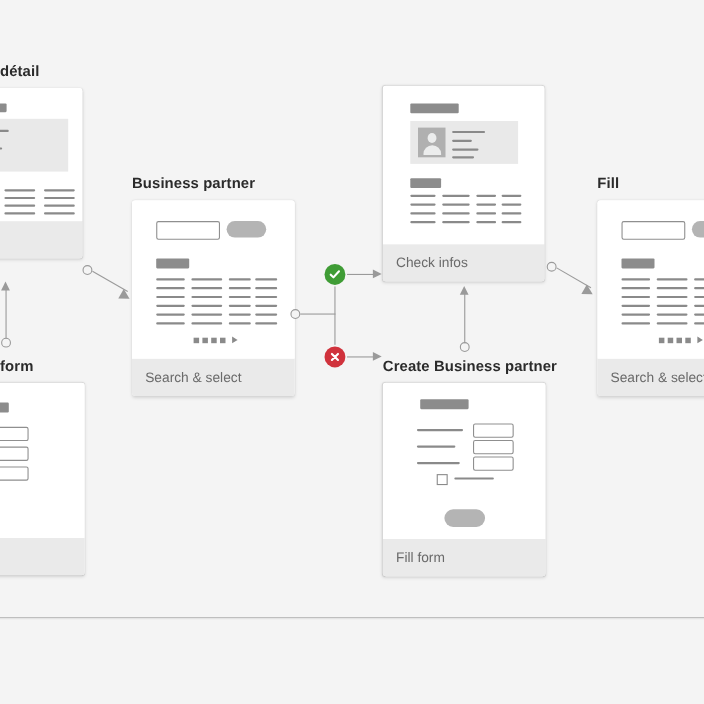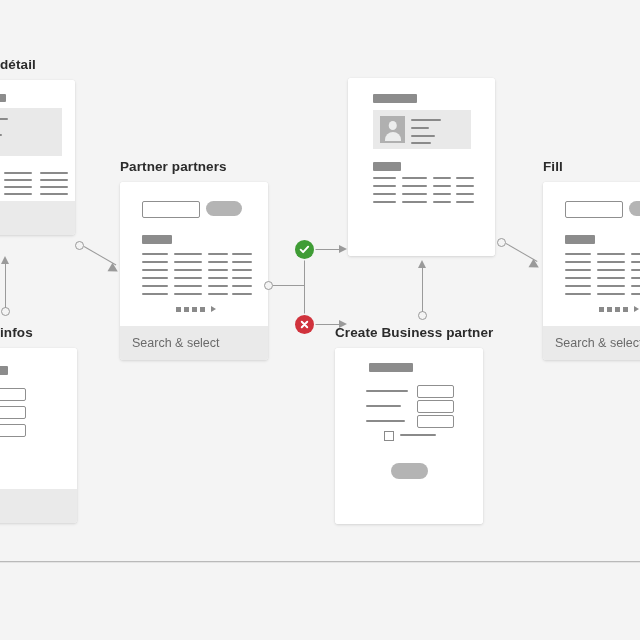--- a/index.html
+++ b/index.html
@@ -112,21 +112,21 @@
             <div class="line" style="top:7px;width:28px;"></div>
           <div class="line" style="top:14px;width:28px;"></div>
             <div class="line" style="top:21px;width:28px;"></div>
         </div>
       </div>
       <div class="card-foot">s</div>
     </div>
   </div>
 
   <div class="card" style="left:120px;top:182px;width:148px;height:178px;">
-    <div class="card-title">Partner partners</div>
+    <div class="card-title">Business partner</div>
     <div class="card-shell">
       <div class="card-body">
         <div class="field" style="left:22px;top:19px;width:56px;height:15px;"></div>
         <div class="pill" style="left:86px;top:19px;width:36px;height:15px;"></div>
 
         <div class="bar" style="left:22px;top:53px;width:30px;height:9px;"></div>
 
         <div class="rowgroup" style="left:22px;top:71px;">
           <div class="line" style="top:0;width:26px;"></div>
             <div class="line" style="top:8px;width:26px;"></div>
@@ -204,20 +204,21 @@
           <div class="line" style="top:16px;width:18px;"></div>
             <div class="line" style="top:24px;width:18px;"></div>
         </div>
         <div class="rowgroup" style="left:108px;top:99px;">
           <div class="line" style="top:0;width:18px;"></div>
             <div class="line" style="top:8px;width:18px;"></div>
           <div class="line" style="top:16px;width:18px;"></div>
             <div class="line" style="top:24px;width:18px;"></div>
         </div>
       </div>
+      <div class="card-foot">Check infos</div>
     </div>
   </div>
 
   <div class="card" style="left:543px;top:182px;width:148px;height:178px;">
     <div class="card-title">Fill</div>
     <div class="card-shell">
       <div class="card-body">
         <div class="field" style="left:22px;top:19px;width:56px;height:15px;"></div>
         <div class="pill" style="left:86px;top:19px;width:36px;height:15px;"></div>
         <div class="bar" style="left:22px;top:53px;width:30px;height:9px;"></div>
@@ -256,56 +257,57 @@
             <i></i>
             <i></i>
             <b></b>
         </div>
       </div>
       <div class="card-foot">Search &amp; select</div>
     </div>
   </div>
 
   <div class="card" style="left:-48px;top:348px;width:125px;height:175px;">
-    <div class="card-title" style="left:48px;">infos</div>
+    <div class="card-title" style="left:48px;">form</div>
     <div class="card-shell">
       <div class="card-body">
         <div class="bar" style="left:18px;top:18px;width:38px;height:9px;"></div>
 
         <div class="field" style="left:34px;top:40px;width:38px;height:11px;"></div>
 
         <div class="field" style="left:34px;top:58px;width:38px;height:11px;"></div>
 
         <div class="field" style="left:34px;top:76px;width:38px;height:11px;"></div>
 
       </div>
       <div class="card-foot"></div>
     </div>
   </div>
 
-  <div class="card" style="left:335px;top:348px;width:148px;height:176px;">
+  <div class="card" style="left:348px;top:348px;width:148px;height:176px;">
     <div class="card-title">Create Business partner</div>
     <div class="card-shell">
       <div class="card-body">
         <div class="bar" style="left:34px;top:15px;width:44px;height:9px;"></div>
 
         <div class="line" style="left:31px;top:42px;width:42px;"></div>
         <div class="field" style="left:82px;top:37px;width:35px;height:11px;"></div>
 
         <div class="line" style="left:31px;top:57px;width:35px;"></div>
         <div class="field" style="left:82px;top:52px;width:35px;height:11px;"></div>
 
         <div class="line" style="left:31px;top:72px;width:39px;"></div>
         <div class="field" style="left:82px;top:67px;width:35px;height:11px;"></div>
 
         <div class="checkbox" style="left:49px;top:83px;width:8px;height:8px;"></div>
         <div class="line" style="left:65px;top:86px;width:36px;"></div>
 
         <div class="pill" style="left:56px;top:115px;width:37px;height:16px;"></div>
       </div>
+      <div class="card-foot">Fill form</div>
     </div>
   </div>
 
   <div class="dot" style="left:75px;top:241px;"></div>
   <div class="diag" style="left:84px;top:246px;width:37px;transform:rotate(30deg);"></div>
   <div class="diag-head" style="left:110px;top:262px;transform:rotate(30deg);"></div>
 
   <div class="dot" style="left:1px;top:307px;"></div>
   <div class="conn v" style="left:5px;top:262px;height:46px;"></div>
   <div class="arrow up" style="left:1px;top:256px;"></div>

